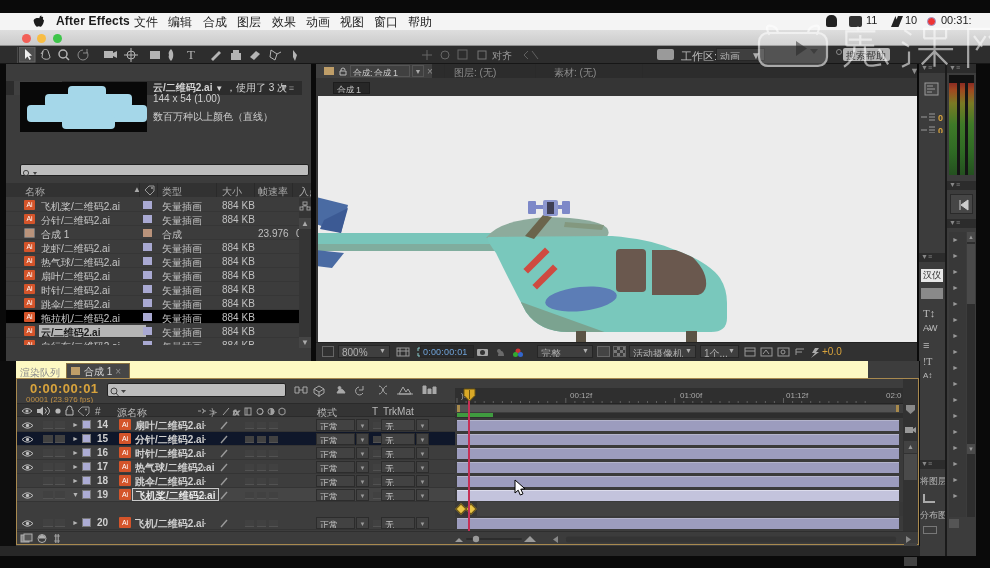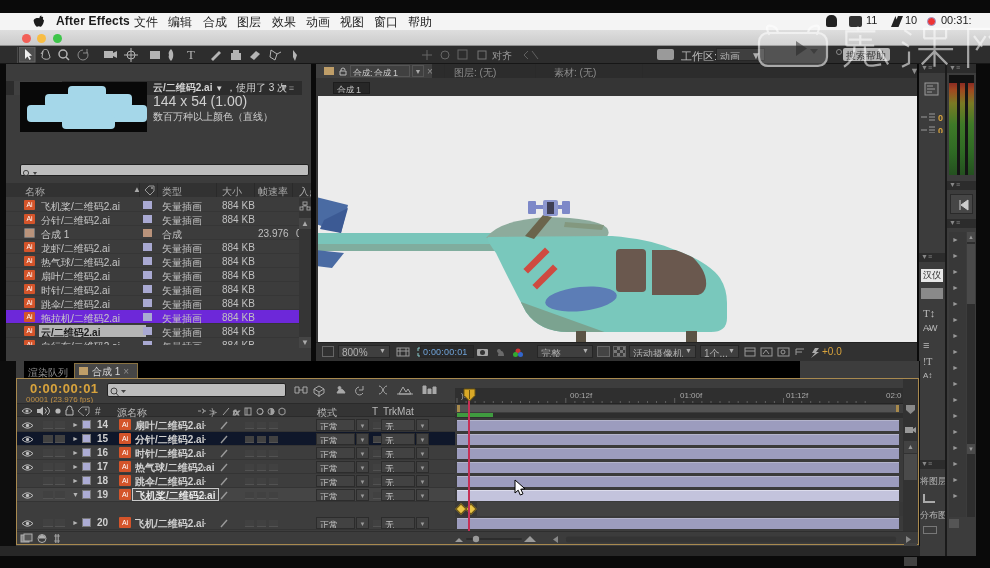--- a/index.html
+++ b/index.html
@@ -111,21 +111,21 @@
     <svg width="127" height="50" viewBox="0 0 127 50">
       <g fill="#a5d7e9">
         <rect x="48" y="4" width="38" height="14" rx="4"></rect>
         <rect x="25" y="12" width="87" height="14" rx="4"></rect>
         <rect x="7" y="23" width="120" height="17" rx="4"></rect>
         <rect x="42" y="33" width="53" height="14" rx="4"></rect>
       </g>
     </svg>
   </div>
   <div class="a tx" style="left:147px;top:17px;font-size:10px;color:#d5d5d5;font-weight:bold">云/二维码2.ai <span style="font-size:8px">▼</span><span style="font-weight:normal"> ，使用了 3 次</span></div>
-  <div class="a tx" style="left:147px;top:29px;font-size:14px;color:#cfcfcf">144 x 54 (1.00)</div>
+  <div class="a tx" style="left:147px;top:29px;font-size:10px;color:#cfcfcf">144 x 54 (1.00)</div>
   <div class="a tx" style="left:147px;top:46px;font-size:10px;color:#cfcfcf">数百万种以上颜色（直线）</div>
 
   <div class="a inp" style="left:14px;top:100px;width:289px;height:12px">
     <svg width="20" height="10" viewBox="0 0 20 10" style="margin-top:0">
         <circle cx="5" cy="4" r="2.6" fill="none" stroke="#444"></circle>
         <line x1="7" y1="6" x2="9" y2="8.5" stroke="#444"></line>
         <path d="M12 3 l4 0 l-2 3 z" fill="#444"></path>
       </svg>
   </div>
 
@@ -197,21 +197,21 @@
         <span class="a tx" style="left:156px;top:2px;font-size:10px;color:#c0c0c0">矢量插画</span>
         <span class="a tx" style="left:216px;top:2px;font-size:10px;color:#c0c0c0">884 KB</span>
       </div>
       <div class="a" style="left:0;top:98px;width:293px;height:14px;background:#3c3c3c;border-bottom:1px solid #363636">
         <span class="a" style="left:18px;top:2px;width:11px;height:10px;background:#d4542a;border-radius:1px;color:#fff;font-size:7px;text-align:center;line-height:10px">Ai</span>
         <span class="a tx" style="left:33px;top:1px;height:12px;font-size:10px;color:#c8c8c8;padding:1px 4px 0 2px;font-weight:normal">跳伞/二维码2.ai</span>
         <span class="a" style="left:137px;top:3px;width:9px;height:8px;background:#a9a9d2"></span>
         <span class="a tx" style="left:156px;top:2px;font-size:10px;color:#c0c0c0">矢量插画</span>
         <span class="a tx" style="left:216px;top:2px;font-size:10px;color:#c0c0c0">884 KB</span>
       </div>
-      <div class="a" style="left:0;top:112px;width:293px;height:14px;background:#6d28d9;border-bottom:1px solid #363636">
+      <div class="a" style="left:0;top:112px;width:293px;height:14px;background:#000000;border-bottom:1px solid #363636">
         <span class="a" style="left:18px;top:2px;width:11px;height:10px;background:#d4542a;border-radius:1px;color:#fff;font-size:7px;text-align:center;line-height:10px">Ai</span>
         <span class="a tx" style="left:33px;top:1px;height:12px;font-size:10px;color:#c8c8c8;padding:1px 4px 0 2px;font-weight:normal">拖拉机/二维码2.ai</span>
         <span class="a" style="left:137px;top:3px;width:9px;height:8px;background:#a9a9d2"></span>
         <span class="a tx" style="left:156px;top:2px;font-size:10px;color:#c0c0c0">矢量插画</span>
         <span class="a tx" style="left:216px;top:2px;font-size:10px;color:#c0c0c0">884 KB</span>
       </div>
       <div class="a" style="left:0;top:126px;width:293px;height:14px;background:#3c3c3c;border-bottom:1px solid #363636">
         <span class="a" style="left:18px;top:2px;width:11px;height:10px;background:#d4542a;border-radius:1px;color:#fff;font-size:7px;text-align:center;line-height:10px">Ai</span>
         <span class="a tx" style="left:33px;top:1px;width:107px;height:12px;font-size:10px;background:#b5b5b5;color:#1a1a1a;padding:1px 4px 0 2px;font-weight:bold">云/二维码2.ai</span>
         <span class="a" style="left:137px;top:3px;width:9px;height:8px;background:#a9a9d2"></span>
@@ -388,21 +388,21 @@
         <div style="margin-top:140px;width:8px;height:10px;background:#4a4a4a;color:#999;font-size:6px;text-align:center;line-height:10px">▼</div>
       </div>
     </div>
     <div style="margin-top:2px;width:10px;height:9px;background:#555;margin-left:2px"></div>
   </div>
 </div>
 
 <div class="a" style="left:0;top:361px;width:920px;height:195px;background:#0d0d0d">
   <div class="a" style="left:16px;top:0;width:903px;height:185px;background:#3d3d3d">
 
-    <div class="a" style="left:8px;top:0;width:776px;height:17px;background:#000000">
+    <div class="a" style="left:0;top:0;width:852px;height:17px;background:#fef9c3">
       <div class="a dim tx" style="left:4px;top:5px;font-size:10px">渲染队列</div>
       <div class="a" style="left:50px;top:2px;width:64px;height:15px;background:#464646;border:1px solid #8a7342;border-bottom:none">
         <span class="a" style="left:4px;top:3px;width:9px;height:8px;background:#bf9e68"></span>
         <span class="a tx" style="left:17px;top:1px;font-size:10px;color:#d8d8d8">合成 1 <span class="dim">×</span></span>
       </div>
     </div>
 
     <div class="a" style="left:0;top:17px;width:903px;height:1px;background:#a8894f"></div>
     <div class="a" style="left:0;top:17px;width:1px;height:167px;background:#a8894f"></div>
     <div class="a" style="left:902px;top:17px;width:1px;height:167px;background:#a8894f"></div>

